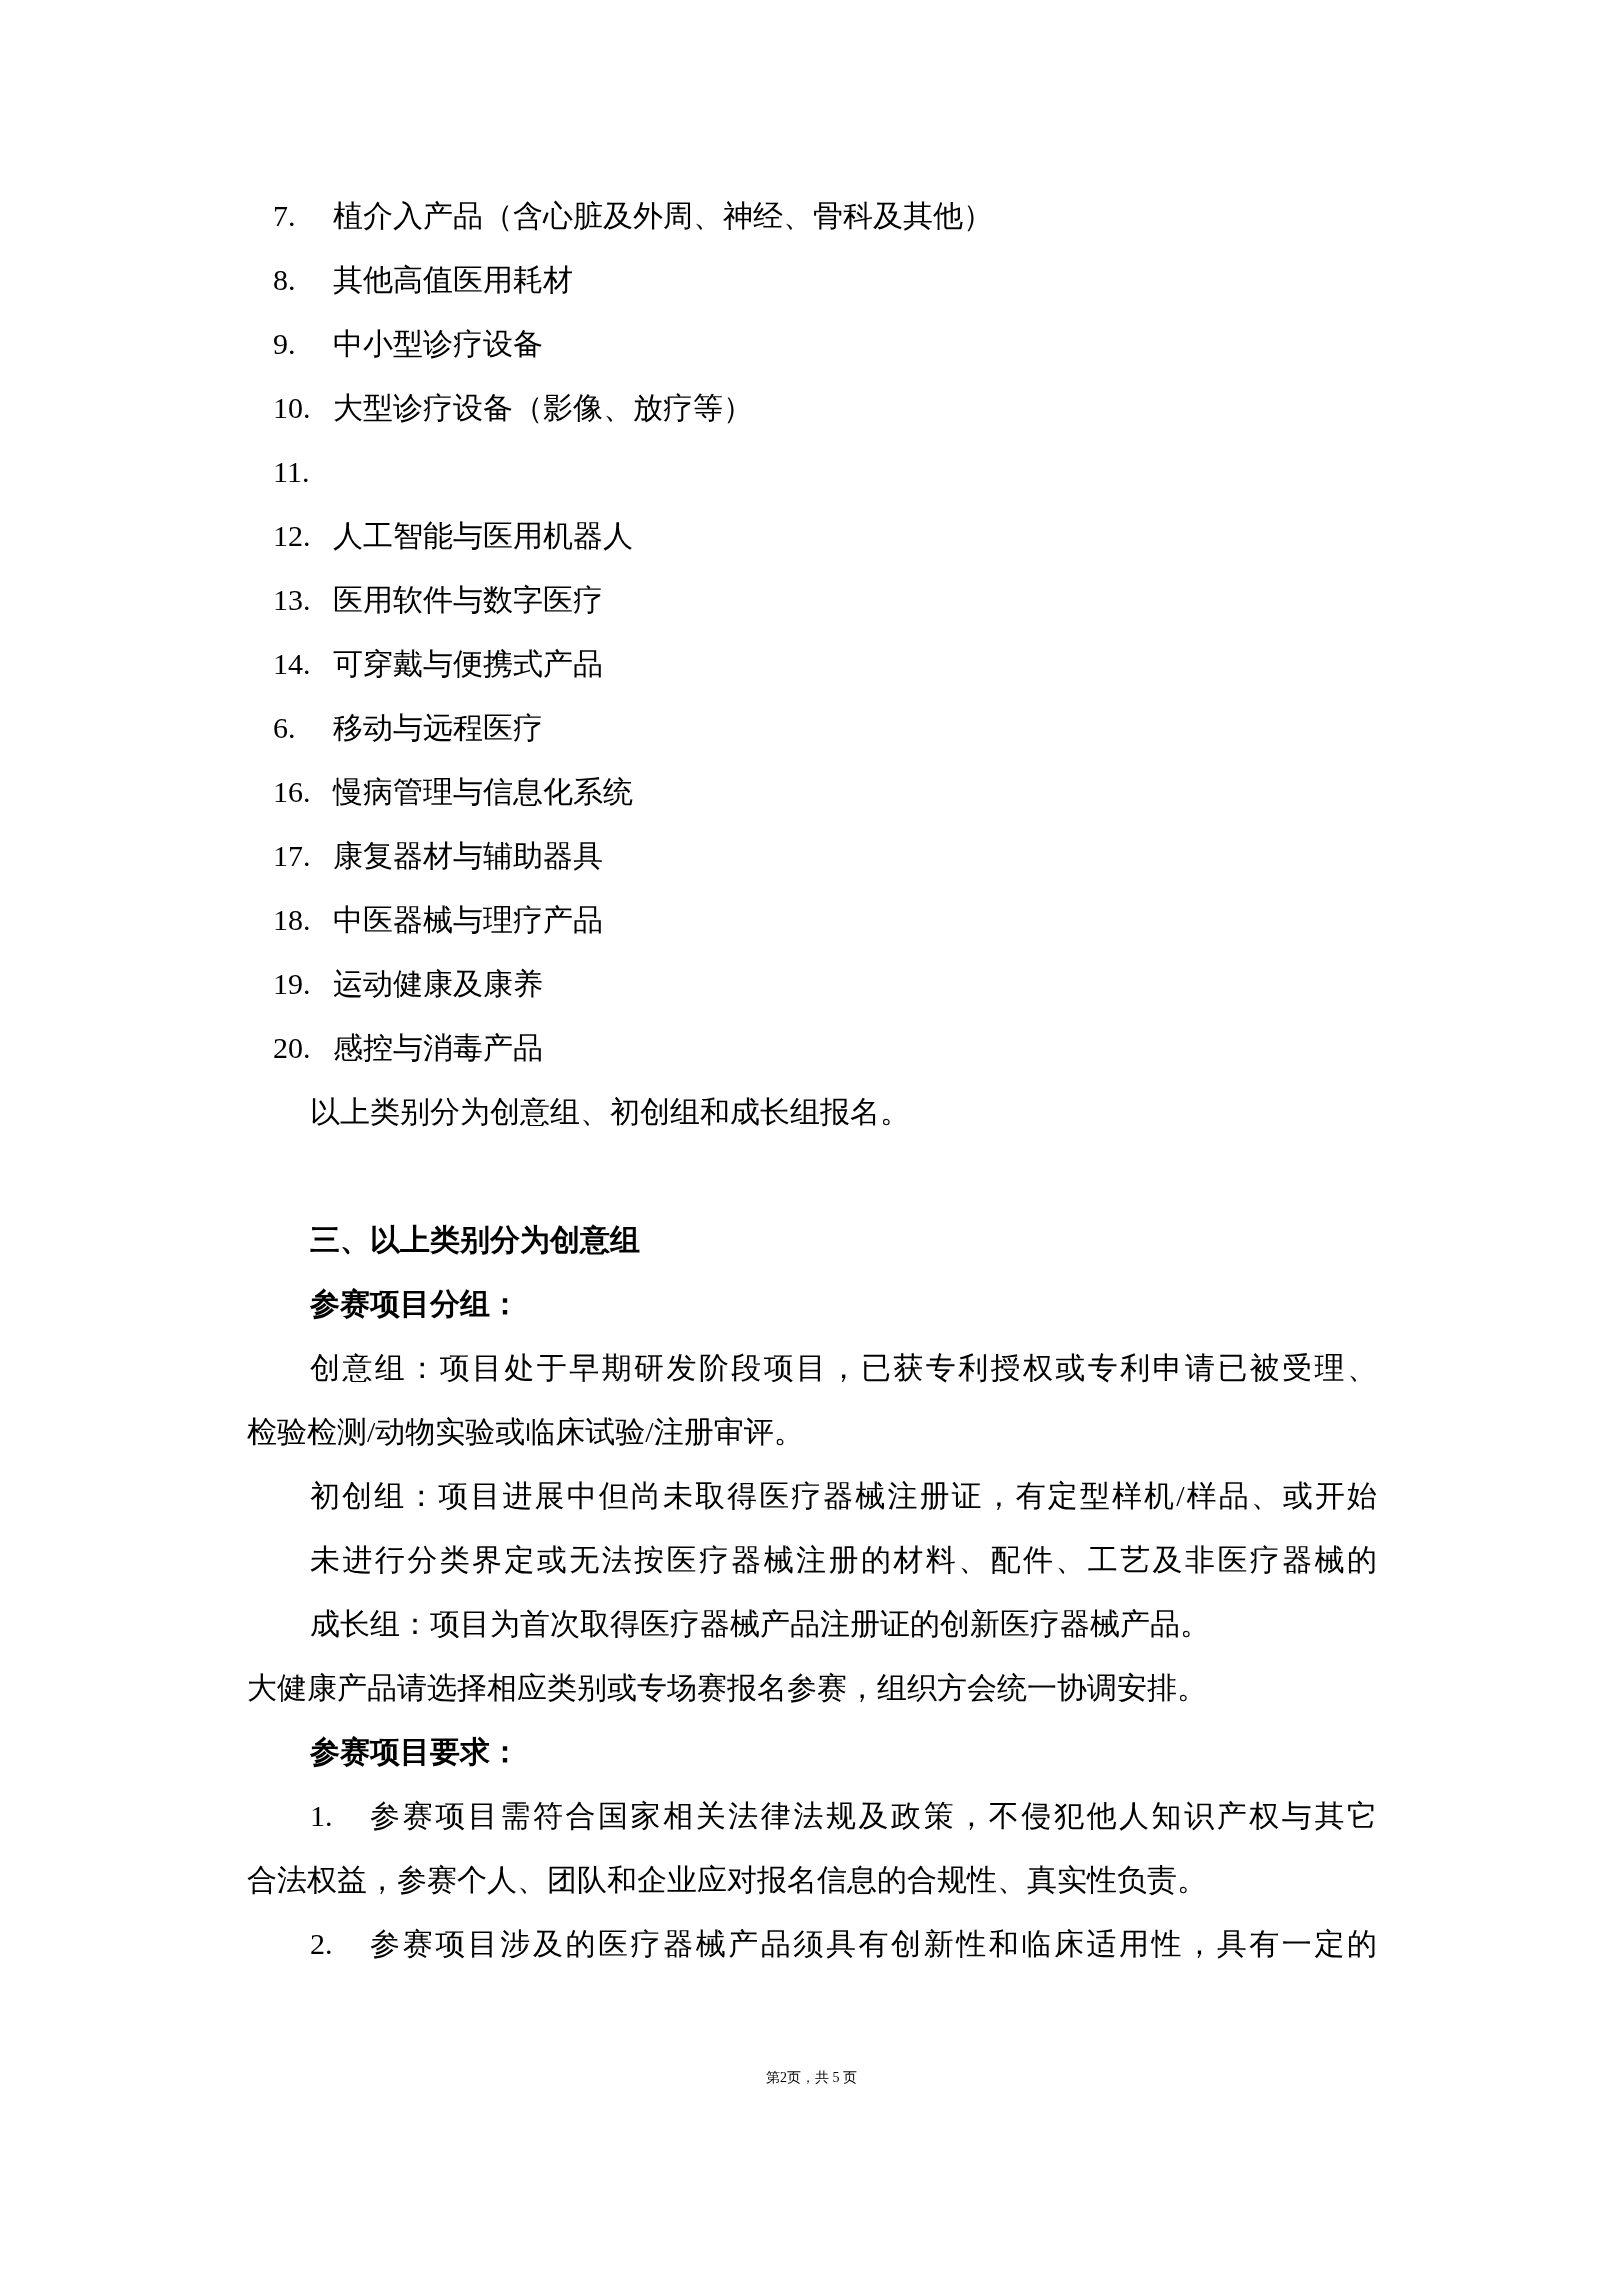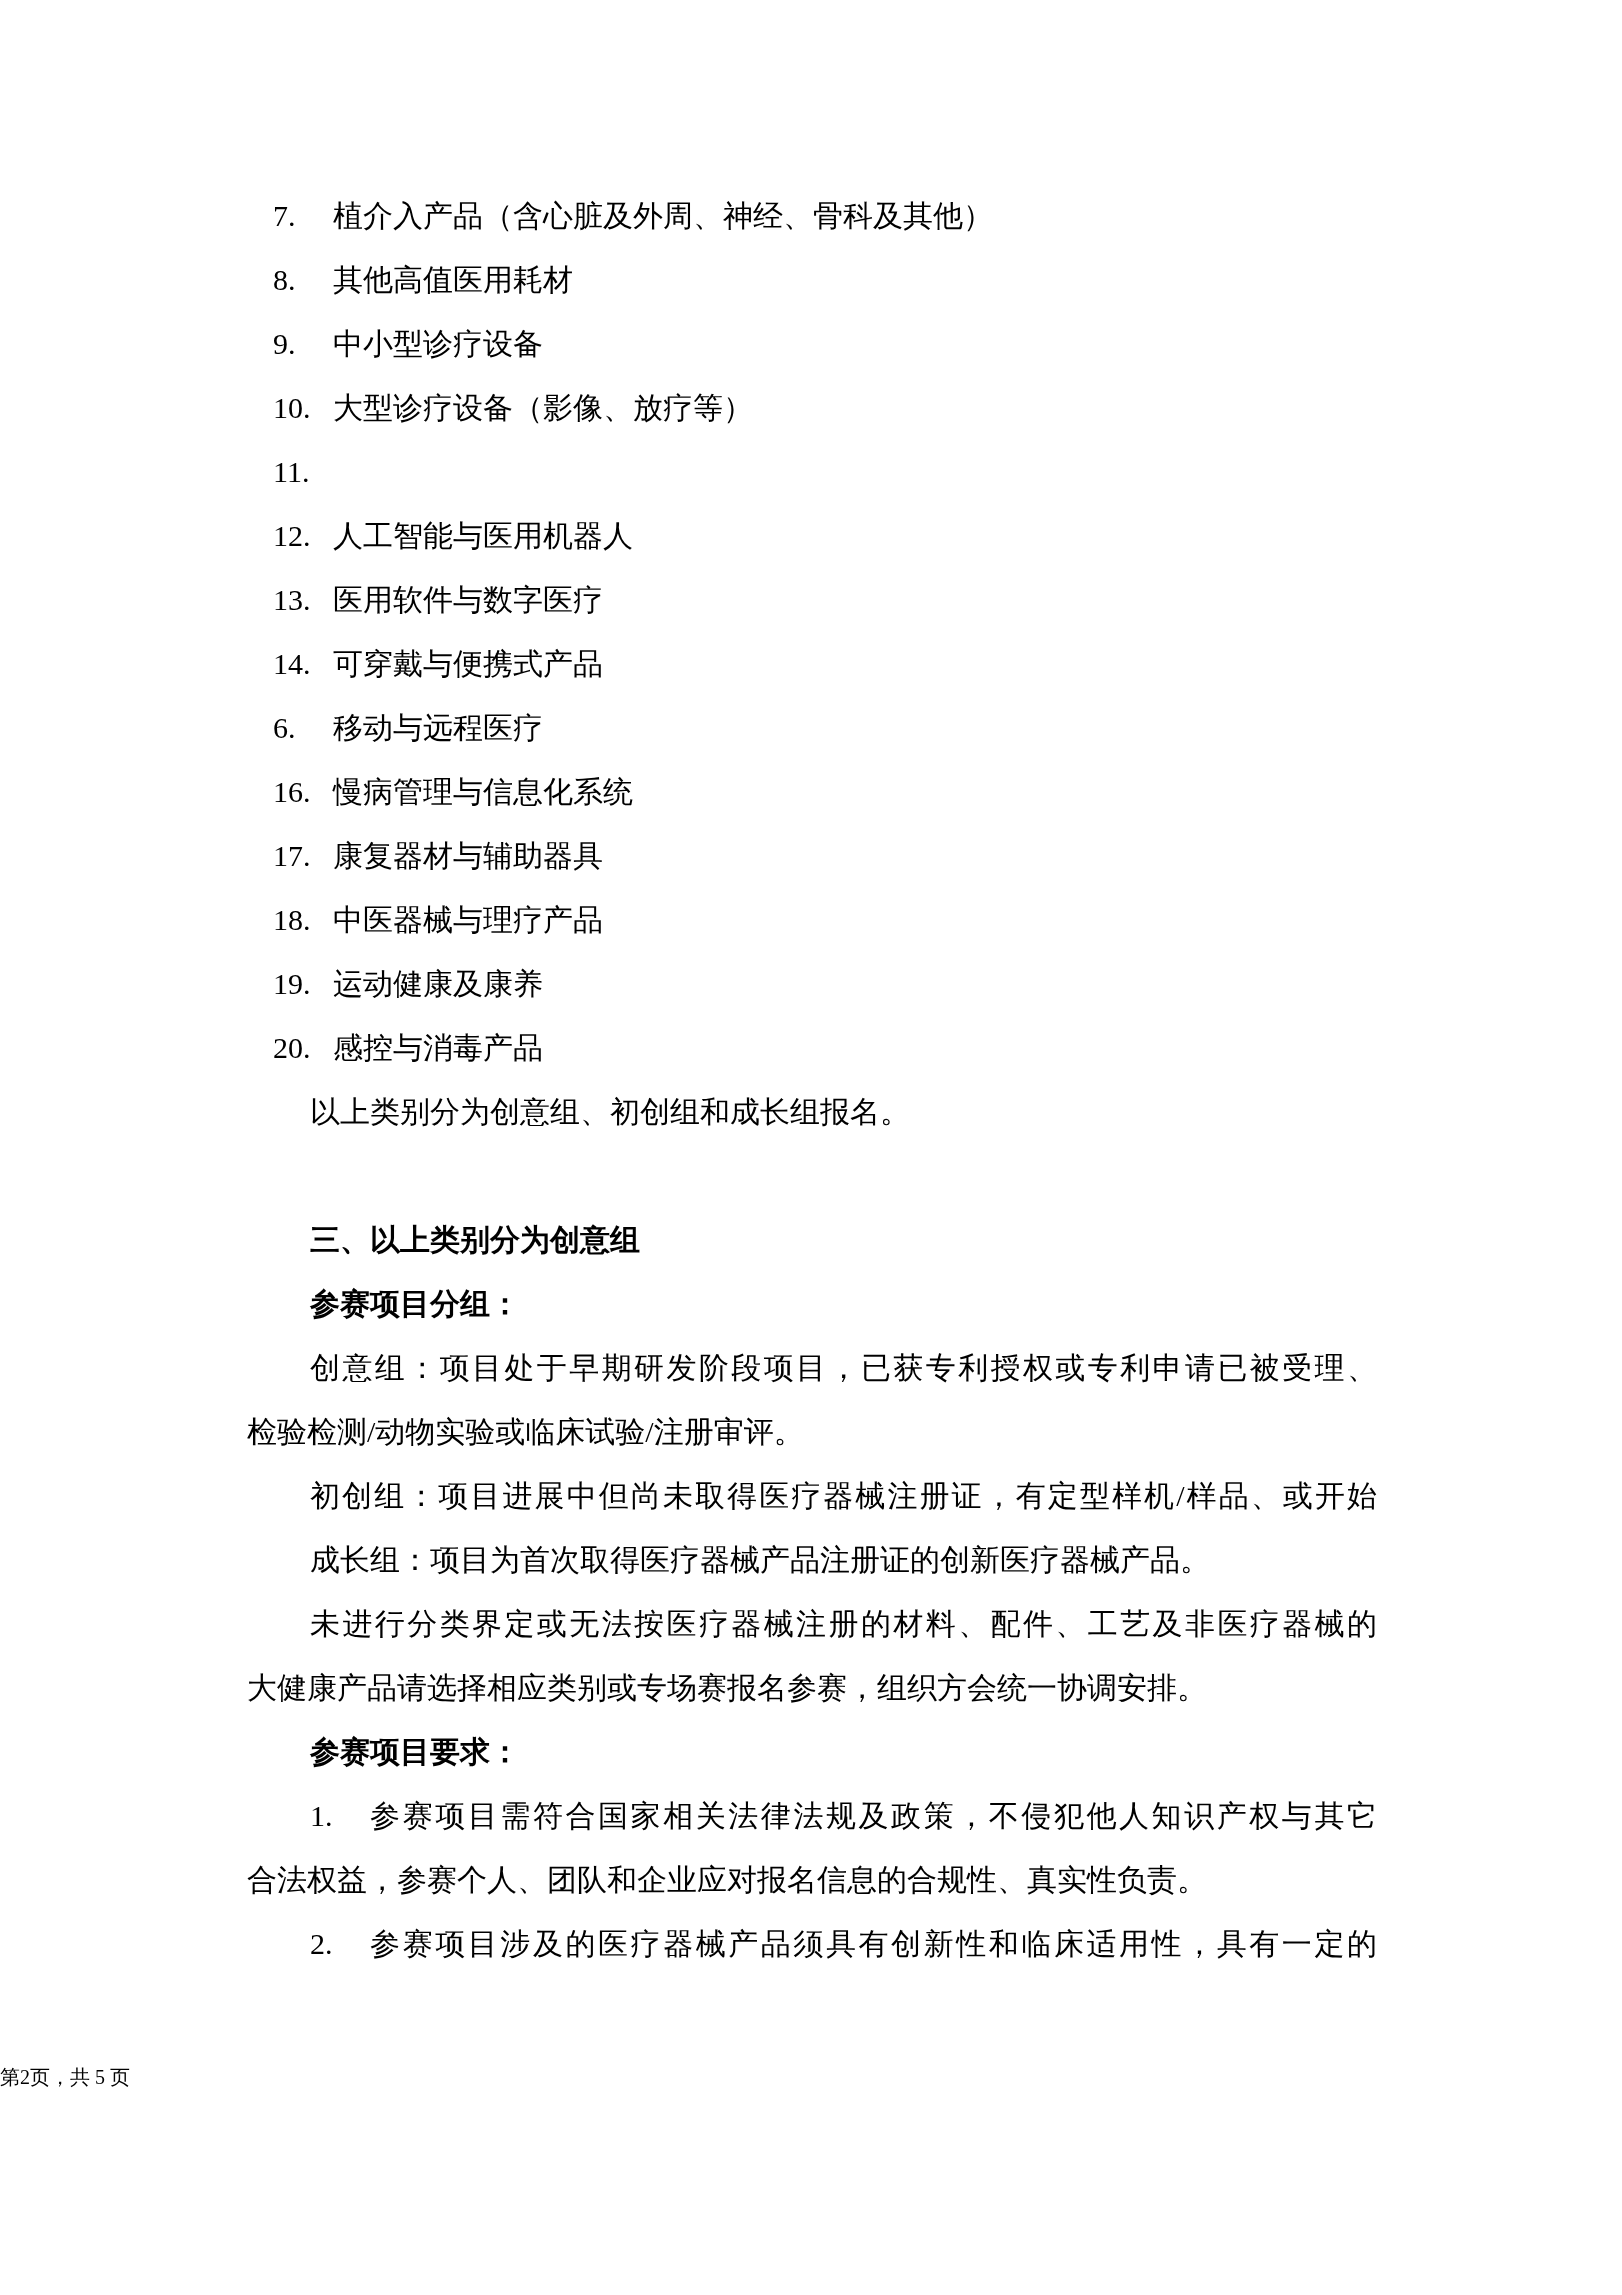--- a/index.html
+++ b/index.html
@@ -40,22 +40,22 @@
   .line { text-align: justify; }
   .line.first { text-indent: 63px; }
   .line.rfirst { text-indent: 63px; }
   .line.fill { text-align-last: justify; }
   .rnum { margin-right: 35px; }
   .footer {
     position: absolute;
     top: 2058px;
     left: 0;
     width: 100%;
-    text-align: left;
-    font-size: 20px;
+    text-align: center;
+    font-size: 14px;
     line-height: 39px;
   }
 </style>
 </head>
 <body>
 
 <div class="page">
   <div class="content">
 
     <ol class="cat-list" id="cat-list">
@@ -121,22 +121,22 @@
     <div class="blank-line"></div>
 
     <h2 class="heading">三、以上类别分为创意组</h2>
 
     <h3 class="sub-label">参赛项目分组：</h3>
 
     <div id="groups">
         <div class="line first fill">创意组：项目处于早期研发阶段项目，已获专利授权或专利申请已被受理、</div>
         <div class="line">检验检测/动物实验或临床试验/注册审评。</div>
         <div class="line first fill">初创组：项目进展中但尚未取得医疗器械注册证，有定型样机/样品、或开始</div>
+        <div class="line first fill">未进行分类界定或无法按医疗器械注册的材料、配件、工艺及非医疗器械的</div>
         <div class="line first">成长组：项目为首次取得医疗器械产品注册证的创新医疗器械产品。</div>
-        <div class="line first fill">未进行分类界定或无法按医疗器械注册的材料、配件、工艺及非医疗器械的</div>
         <div class="line">大健康产品请选择相应类别或专场赛报名参赛，组织方会统一协调安排。</div>
       </div>
 
     <h3 class="sub-label">参赛项目要求：</h3>
 
     <div id="reqs">
         <div class="line rfirst fill"><span class="rnum">1.</span><span>参赛项目需符合国家相关法律法规及政策，不侵犯他人知识产权与其它</span></div>
         <div class="line">合法权益，参赛个人、团队和企业应对报名信息的合规性、真实性负责。</div>
         <div class="line rfirst fill"><span class="rnum">2.</span><span>参赛项目涉及的医疗器械产品须具有创新性和临床适用性，具有一定的</span></div>
       </div>

